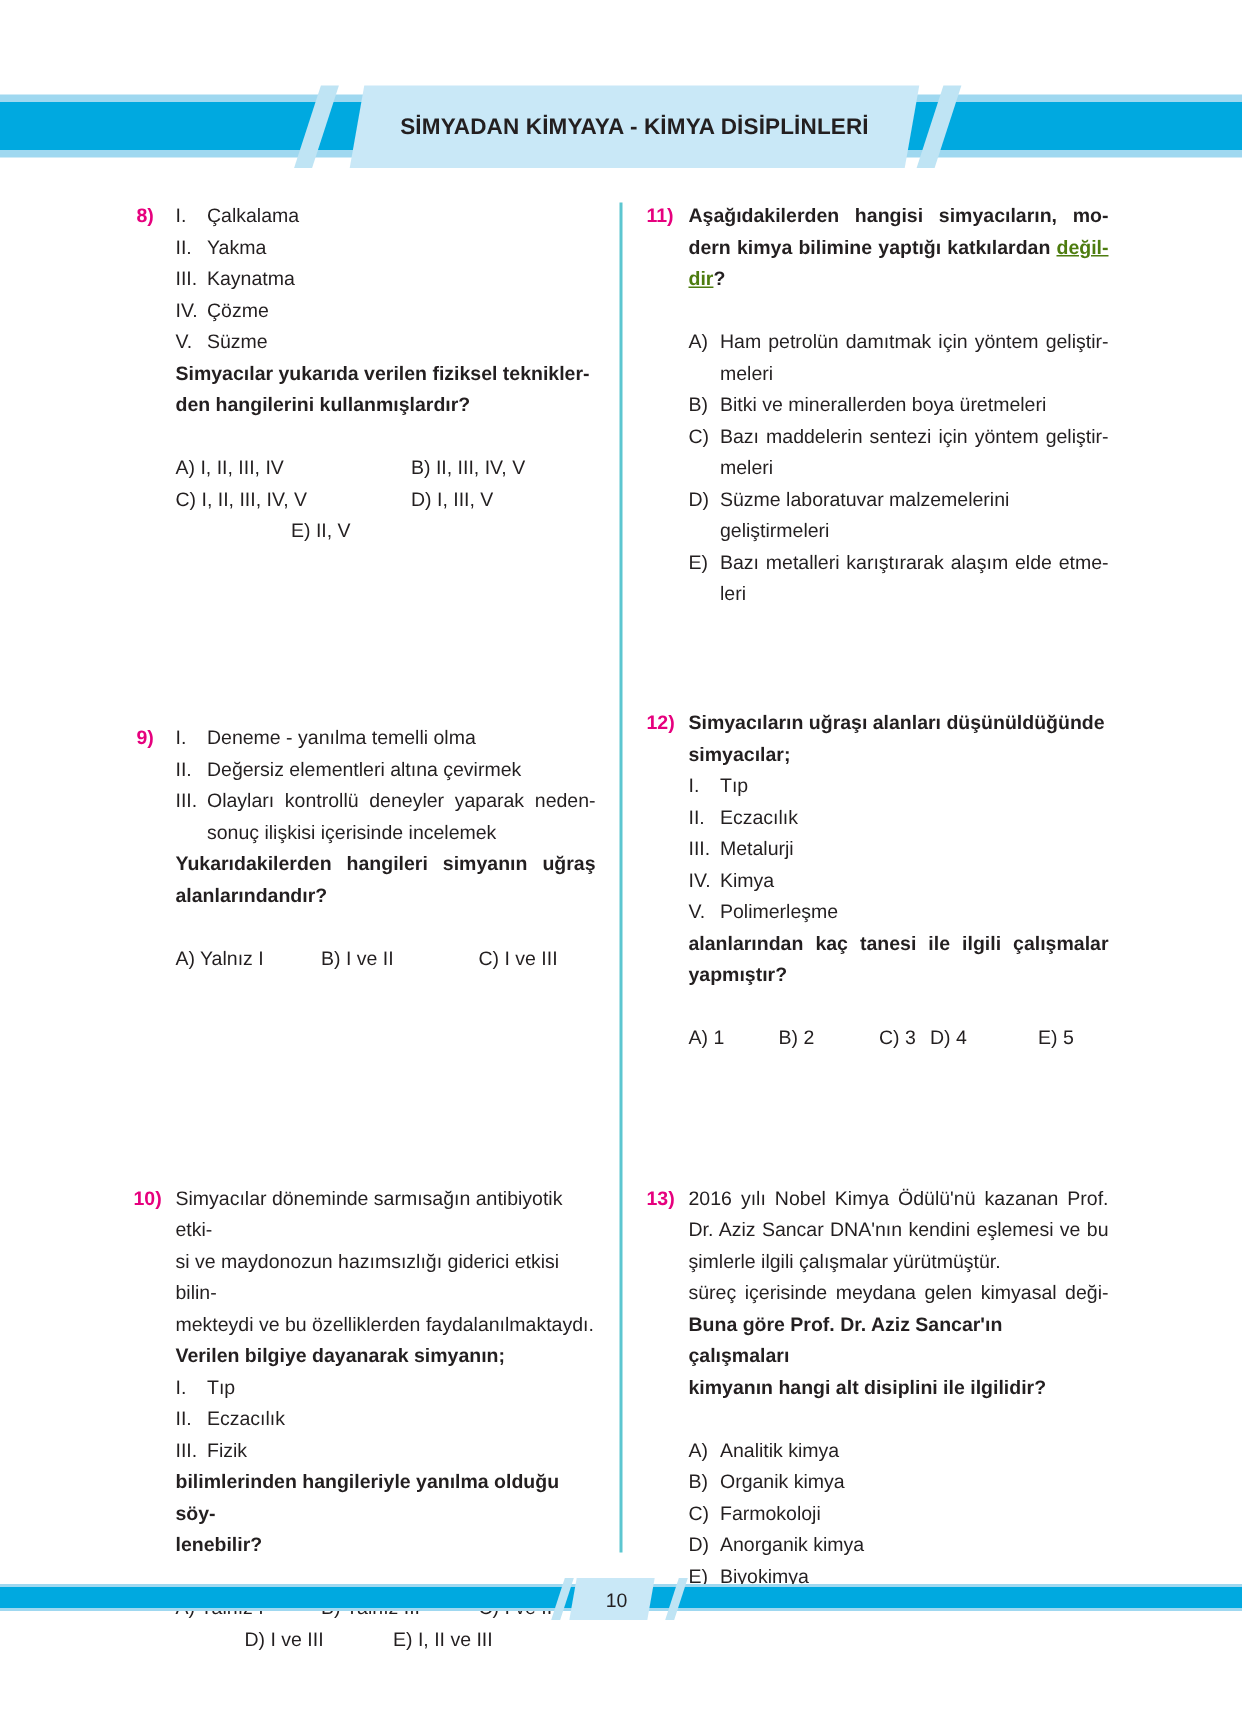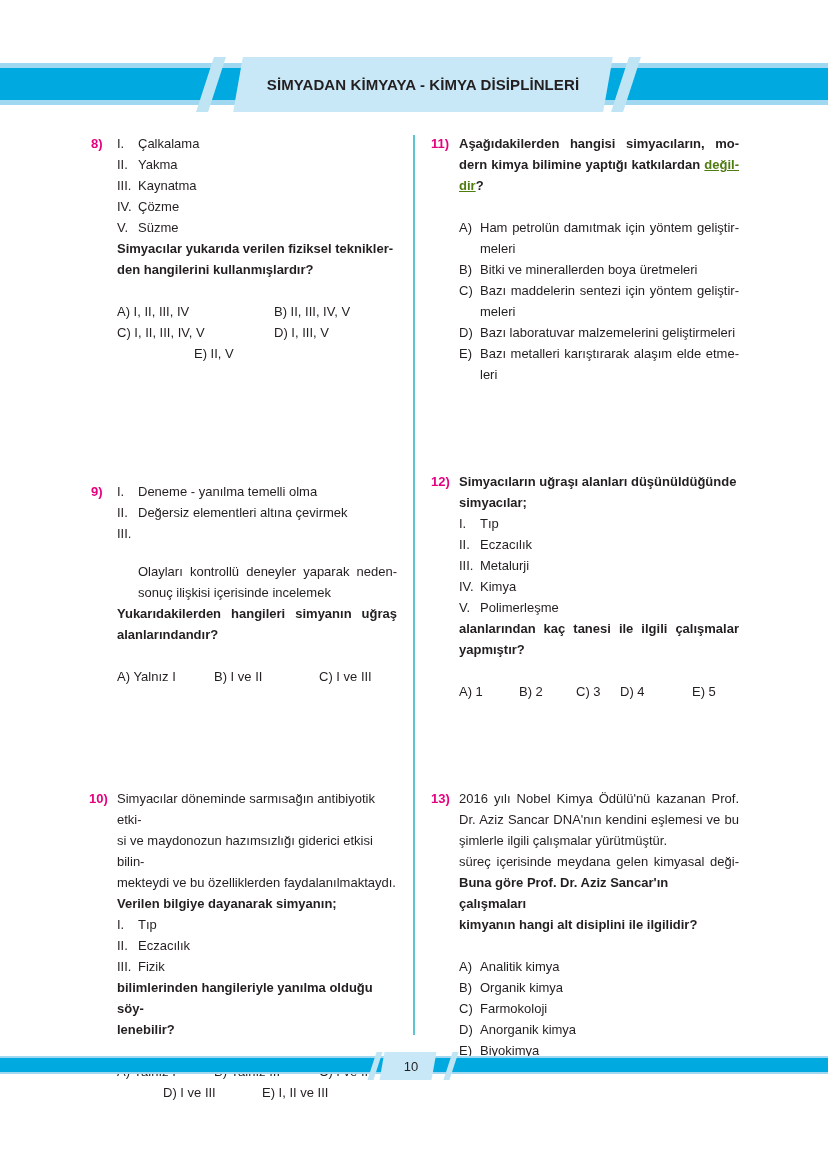--- a/index.html
+++ b/index.html
@@ -98,21 +98,21 @@
   <div class="row">
       <span class="rn">I.</span>
       <span>Deneme - yanılma temelli olma</span>
     </div>
   <div class="row">
       <span class="rn">II.</span>
       <span>Değersiz elementleri altına çevirmek</span>
     </div>
   <div class="row">
       <span class="rn">III.</span>
-      <span class="just" style="flex:1; text-align-last:justify;margin-top:38px;">Olayları kontrollü deneyler yaparak neden-</span>
+      <span class="just" style="flex:1; text-align-last:justify;">Olayları kontrollü deneyler yaparak neden-</span>
     </div>
   <div class="indent">sonuç ilişkisi içerisinde incelemek</div>
   <div class="bold" style="text-align-last:justify;">Yukarıdakilerden hangileri simyanın uğraş</div>
   <div class="bold">alanlarındandır?</div>
   <div style="height:21px;"></div>
   <div class="opts">
       <span style="left:0">A) Yalnız I</span>
       <span style="left:97px">B) I ve II</span>
       <span style="left:202px">C) I ve III</span>
     </div>
@@ -165,21 +165,21 @@
       <span class="ol">B)</span>
       <span>Bitki ve minerallerden boya üretmeleri</span>
     </div>
   <div class="opt-row">
       <span class="ol">C)</span>
       <span style="flex:1; text-align-last:justify;">Bazı maddelerin sentezi için yöntem geliştir-</span>
     </div>
   <div class="indent">meleri</div>
   <div class="opt-row">
       <span class="ol">D)</span>
-      <span>Bazı laboratuvar malzemelerini geliştirmeleri</span>
+      <span>Süzme laboratuvar malzemelerini geliştirmeleri</span>
     </div>
   <div class="opt-row">
       <span class="ol">E)</span>
       <span style="flex:1; text-align-last:justify;">Bazı metalleri karıştırarak alaşım elde etme-</span>
     </div>
   <div class="indent">leri</div>
 </div>
 
 <div class="q" style="left:459px; top:471px;">
   <span class="qnum two">12)</span>
@@ -204,21 +204,21 @@
   <div class="row">
       <span class="rn">V.</span>
       <span>Polimerleşme</span>
     </div>
   <div class="bold" style="text-align-last:justify;">alanlarından kaç tanesi ile ilgili çalışmalar</div>
   <div class="bold">yapmıştır?</div>
   <div style="height:21px;"></div>
   <div class="opts">
     <span style="left:0">A) 1</span>
     <span style="left:60px">B) 2</span>
-    <span style="left:117px">C) 3</span>
+    <span style="left:127px">C) 3</span>
     <span style="left:161px">D) 4</span>
     <span style="left:233px">E) 5</span>
   </div>
 </div>
 
 <div class="q" style="left:459px; top:788px;">
   <span class="qnum two">13)</span>
   <div style="text-align-last:justify;">2016 yılı Nobel Kimya Ödülü'nü kazanan Prof.</div>
   <div style="text-align-last:justify;">Dr. Aziz Sancar DNA'nın kendini eşlemesi ve bu</div>
   <div>şimlerle ilgili çalışmalar yürütmüştür.</div>

